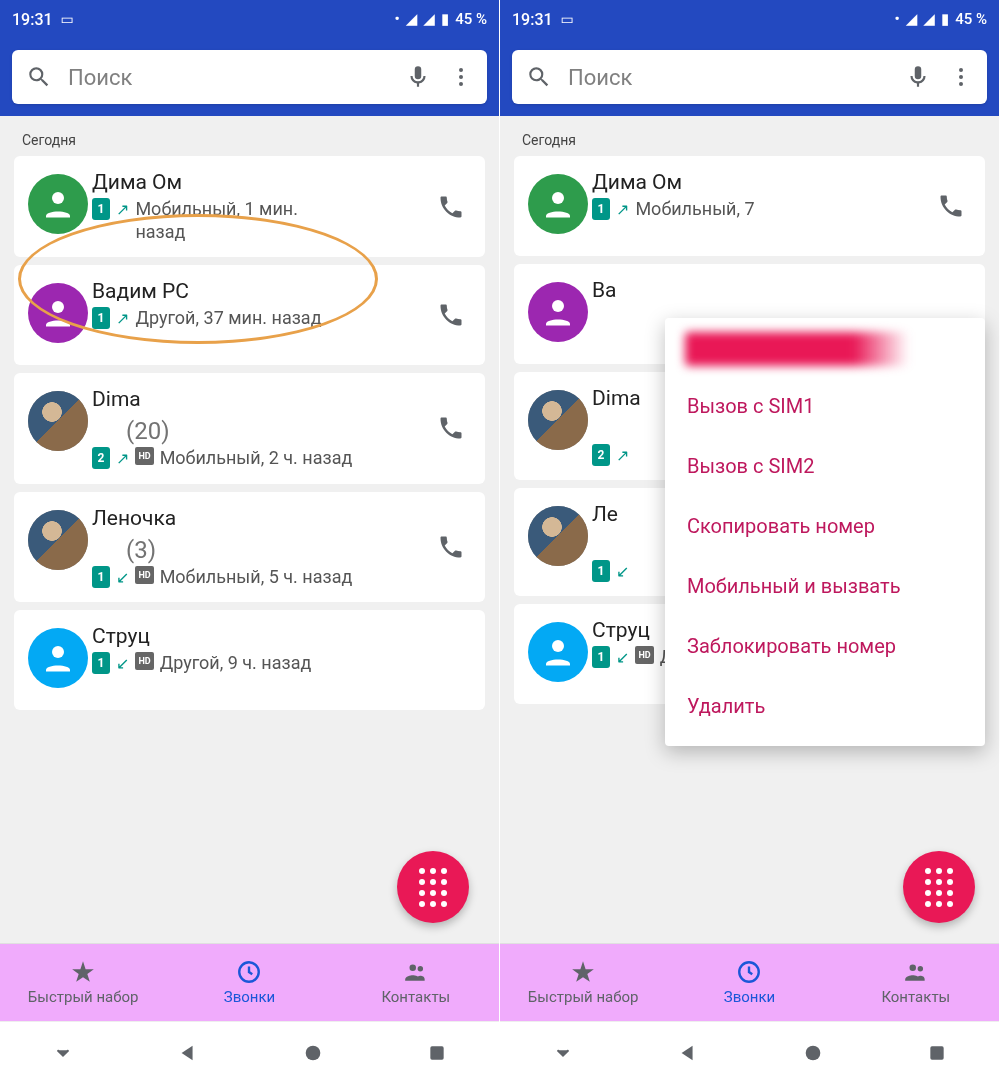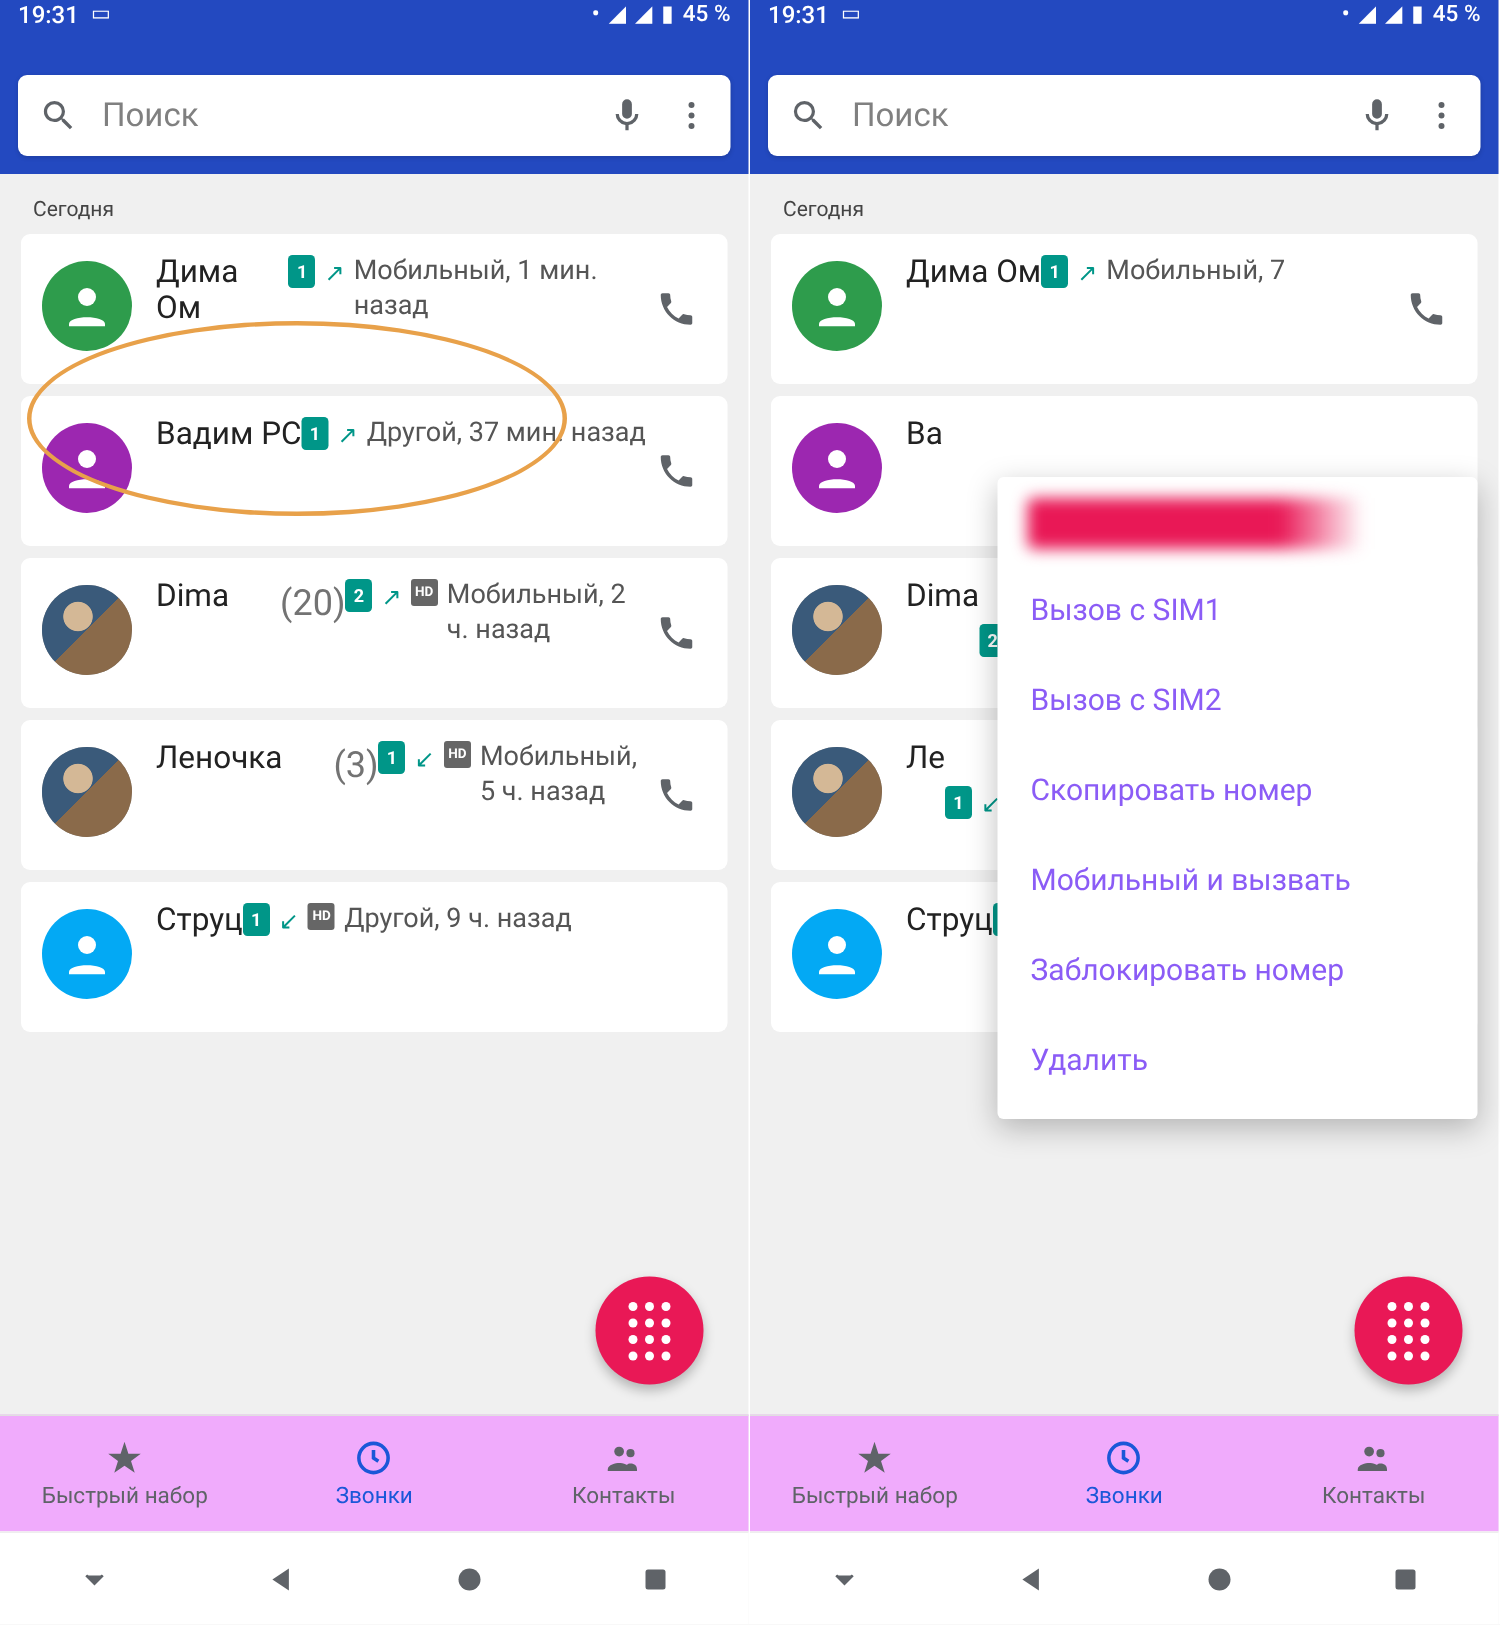--- a/index.html
+++ b/index.html
@@ -1,53 +1,53 @@
 <!DOCTYPE html>
 <html><head>
 <meta charset="utf-8">
 <style>
 * { box-sizing: border-box; margin: 0; padding: 0; }
 body { font-family: Roboto, Arial, sans-serif; background: #fff; width: 1000px; height: 1083px; overflow: hidden; }
 .container { display: flex; width: 1000px; height: 1083px; }
 .screen { width: 500px; height: 1083px; background: #f0f0f0; display: flex; flex-direction: column; position: relative; border-right: 1px solid #fff; }
-.status-bar { height: 38px; background: #2349c0; color: #fff; display: flex; align-items: flex-start; padding: 0 12px; font-size: 16px; font-weight: 500; }
+.status-bar { height: 38px; background: #2349c0; color: #fff; display: flex; align-items: center; padding: 0 12px; font-size: 16px; font-weight: 500; }
 .status-time { flex: 0 0 auto; }
 .status-icons { margin-left: auto; display: flex; align-items: center; gap: 6px; font-size: 15px; }
 .status-pic { font-size: 14px; margin-left: 8px; }
 .search-bar-wrap { background: #2349c0; padding: 12px; }
 .search-bar { background: #fff; border-radius: 6px; height: 54px; display: flex; align-items: center; padding: 0 14px; box-shadow: 0 1px 3px rgba(0,0,0,.15); }
 .search-icon, .mic-icon, .more-icon, .phone-icon { color: #5f6368; fill: #5f6368; }
 .search-ph { flex: 1; color: #808080; font-size: 22px; margin-left: 16px; }
 .section-label { font-size: 14px; color: #444; padding: 16px 22px 8px; }
 .calls-list { flex: 1; overflow: hidden; padding: 0 14px; display: flex; flex-direction: column; gap: 8px; }
 .call-item { background: #fff; border-radius: 6px; display: flex; align-items: flex-start; padding: 14px 14px 14px 14px; min-height: 100px; position: relative; }
 .avatar { width: 60px; height: 60px; border-radius: 50%; flex-shrink: 0; display: flex; align-items: center; justify-content: center; color: #fff; margin-top: 4px; }
 .avatar svg { width: 36px; height: 36px; }
 .avatar.photo { background: #888; }
-.ci-body { flex: 1; margin-left: 16px; display: flex; flex-direction: row; }
+.ci-body { flex: 1; margin-left: 4px; display: flex; flex-direction: column; justify-content: flex-end; }
 .ci-name { font-size: 21px; color: #222; margin-bottom: 4px; }
 .ci-count { font-size: 24px; color: #737373; margin: 2px 0 2px 34px; }
 .ci-meta { display: flex; align-items: flex-start; gap: 6px; font-size: 18px; color: #555; }
 .sim-badge { background: #009688; color: #fff; font-size: 12px; font-weight: 700; width: 18px; height: 22px; border-radius: 3px; display: inline-flex; align-items: center; justify-content: center; flex-shrink: 0; }
 .call-arrow { color: #009688; font-size: 16px; flex-shrink: 0; margin-top: 2px; }
 .hd-badge { background: #666; color: #fff; font-size: 9px; font-weight: 700; padding: 4px 3px; border-radius: 2px; flex-shrink: 0; }
 .ci-meta-text { line-height: 1.25; max-width: 200px; }
 .phone-btn { margin-left: auto; width: 40px; display: flex; align-items: center; justify-content: center; align-self: center; }
 .fab { position: absolute; right: 30px; bottom: 160px; width: 72px; height: 72px; border-radius: 50%; background: #e91856; display: flex; align-items: center; justify-content: center; box-shadow: 0 4px 8px rgba(0,0,0,.25); z-index: 5; }
 .dialpad-dots { display: grid; grid-template-columns: repeat(3,6px); gap: 5px; }
 .dialpad-dots span { width: 6px; height: 6px; background: #fff; border-radius: 50%; }
 .bottom-nav { background: #f0abfc; height: 78px; display: flex; border-top: 1px solid #e0e0e0; }
 .bn-item { flex: 1; display: flex; flex-direction: column; align-items: center; justify-content: center; font-size: 15px; color: #5f6368; gap: 3px; }
 .bn-item.active { color: #1a57d8; }
 .sys-nav { background: #fff; height: 62px; display: flex; align-items: center; justify-content: space-around; border-top: 1px solid #eee; }
 .sys-nav svg { fill: #5f6368; }
 .highlight-oval { position: absolute; border: 3px solid #e8a14a; border-radius: 50%; pointer-events: none; z-index: 10; }
 .ctx-menu { position: absolute; right: 14px; top: 318px; width: 320px; background: #fff; border-radius: 4px; box-shadow: 0 6px 20px rgba(0,0,0,.25); z-index: 20; padding: 10px 0; }
 .ctx-header { height: 34px; margin: 4px 20px 10px; filter: blur(5px); background: linear-gradient(90deg,#e91856 20%,#e91856 60%,transparent 80%); border-radius: 4px; }
-.ctx-item { padding: 18px 22px; font-size: 20px; color: #8b5cf6; }
+.ctx-item { padding: 18px 22px; font-size: 20px; color: #be185d; }
 
 .avatar.photo::after { content:""; width:100%; height:100%; border-radius:50%; background: radial-gradient(circle at 40% 35%, #d4b896 0 18%, transparent 19%), linear-gradient(135deg,#3a5a7a 0 50%,#8a6a4a 50% 100%); display:block; }
 </style>
 </head>
 <body>
 
 <div class="container">
 
 <div class="screen">
   <div class="status-bar">

